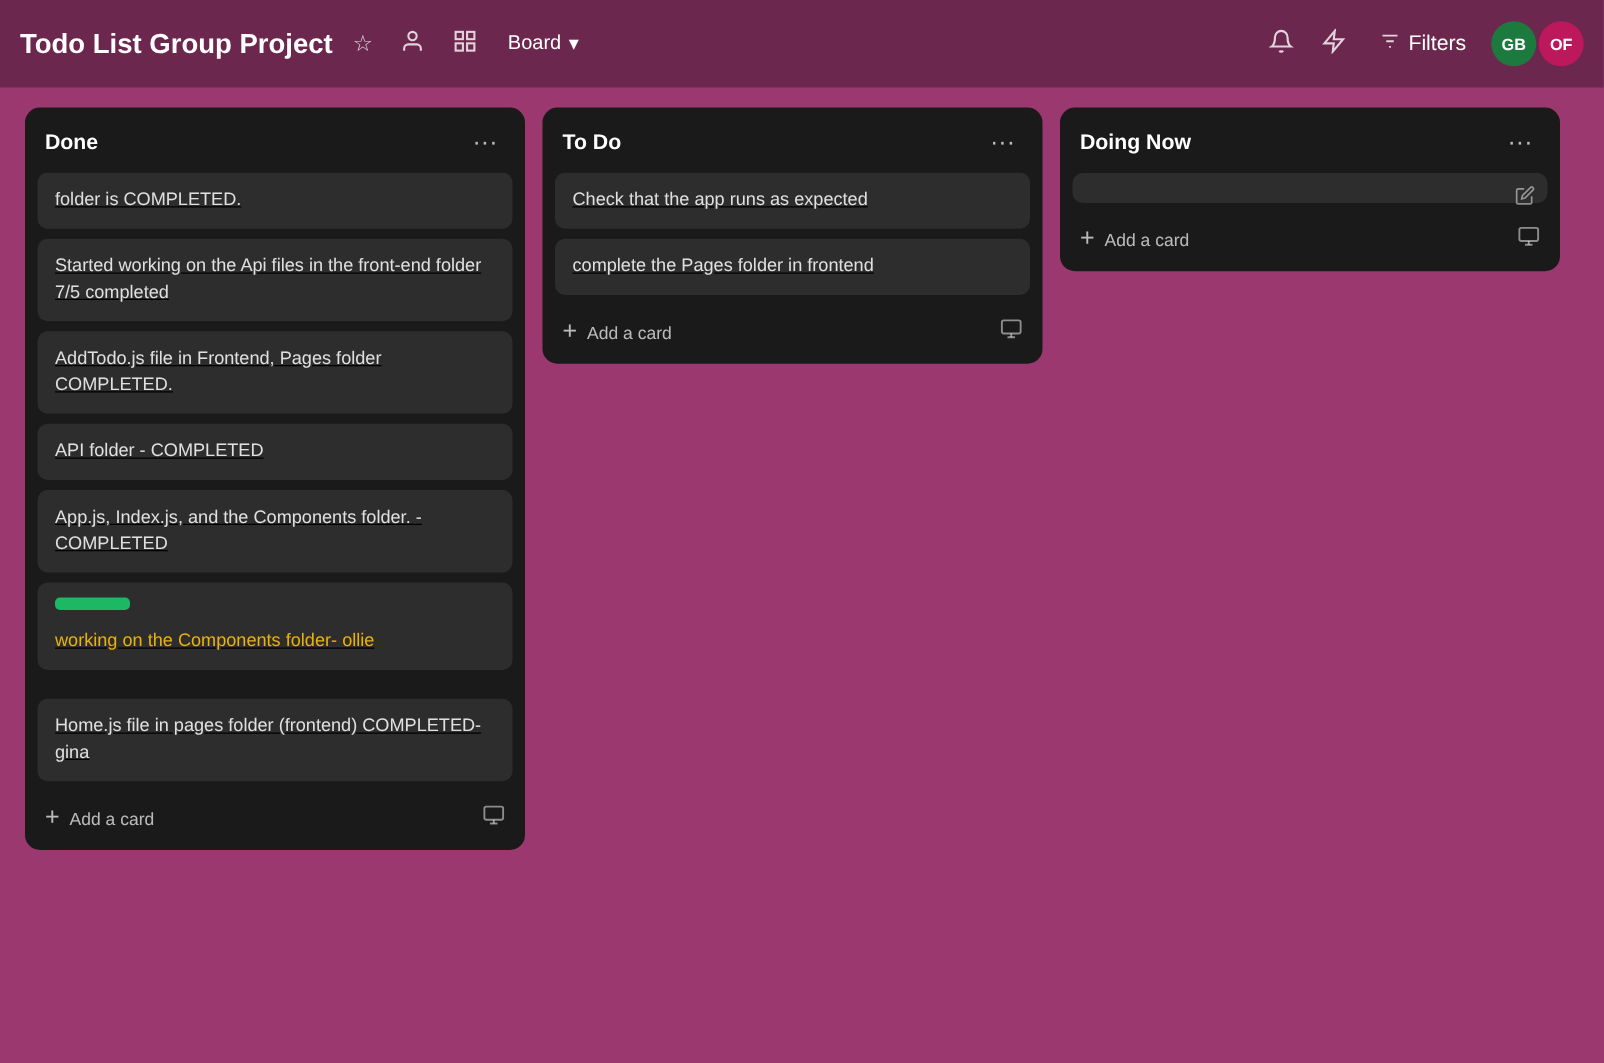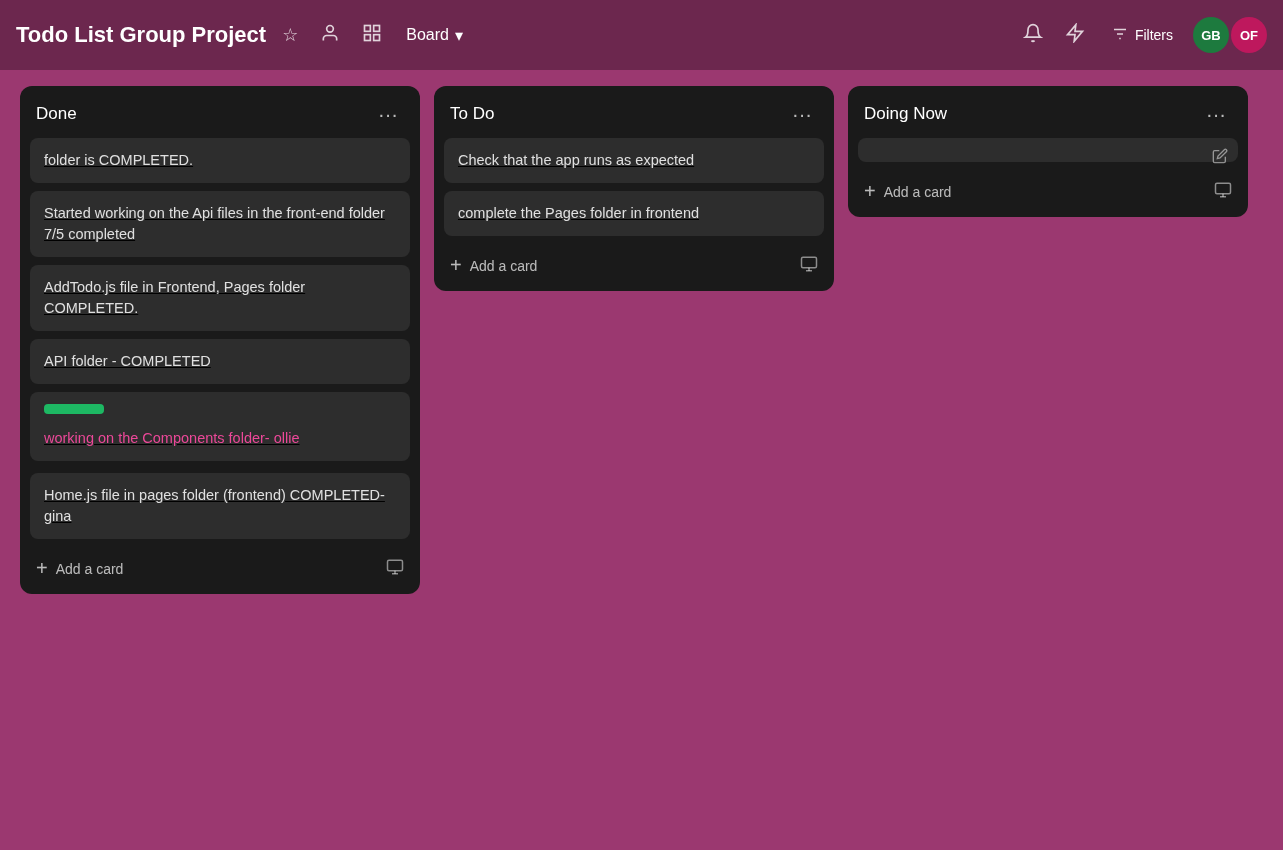--- a/index.html
+++ b/index.html
@@ -51,21 +51,21 @@
       border-radius: 4px;
     }
     .filters-btn {
       background: none;
       border: none;
       color: #fff;
       cursor: pointer;
       display: flex;
       align-items: center;
       gap: 6px;
-      font-size: 14px;
+      font-size: 17px;
       font-weight: 500;
       padding: 4px 10px;
       border-radius: 4px;
     }
     .avatar {
       width: 36px;
       height: 36px;
       border-radius: 50%;
       background-color: #1d7a3e;
       color: #fff;
@@ -112,21 +112,21 @@
     }
     .column-header {
       display: flex;
       align-items: center;
       justify-content: space-between;
       padding: 16px 16px 12px 16px;
     }
     .column-title {
       color: #fff;
       font-size: 17px;
-      font-weight: 400;
+      font-weight: 700;
     }
     .column-menu-btn {
       background: none;
       border: none;
       color: rgba(255,255,255,0.7);
       cursor: pointer;
       font-size: 20px;
       padding: 2px 6px;
       border-radius: 4px;
       line-height: 1;
@@ -146,22 +146,22 @@
       color: #e0e0e0;
       font-size: 14.5px;
       line-height: 1.45;
       cursor: pointer;
       position: relative;
     }
     .card-with-badge {
       background-color: #2d2d2d;
       border-radius: 8px;
       padding: 12px 14px;
-      margin-bottom: 12px;
-      color: #ec4899;
+      margin-bottom: 23px;
+      color: #eab308;
       font-size: 14.5px;
       line-height: 1.45;
       cursor: pointer;
     }
     .card-badge {
       display: inline-block;
       background-color: #1db863;
       border-radius: 4px;
       height: 10px;
       width: 60px;
@@ -268,20 +268,23 @@
         <span>folder is COMPLETED.</span>
       </div>
       <div class="card">
         <span>Started working on the Api files in the front-end folder 7/5 completed</span>
       </div>
       <div class="card">
         <span>AddTodo.js file in Frontend, Pages folder COMPLETED.</span>
       </div>
       <div class="card">
         <span>API folder - COMPLETED</span>
+      </div>
+      <div class="card">
+        <span>App.js, Index.js, and the Components folder. - COMPLETED</span>
       </div>
       <div class="card-with-badge">
         <div class="card-badge"></div>
         <div>working on the Components folder- ollie</div>
       </div>
       <div class="card">
         <span>Home.js file in pages folder (frontend) COMPLETED- gina</span>
       </div>
     </div>
     <div class="add-card-area">

